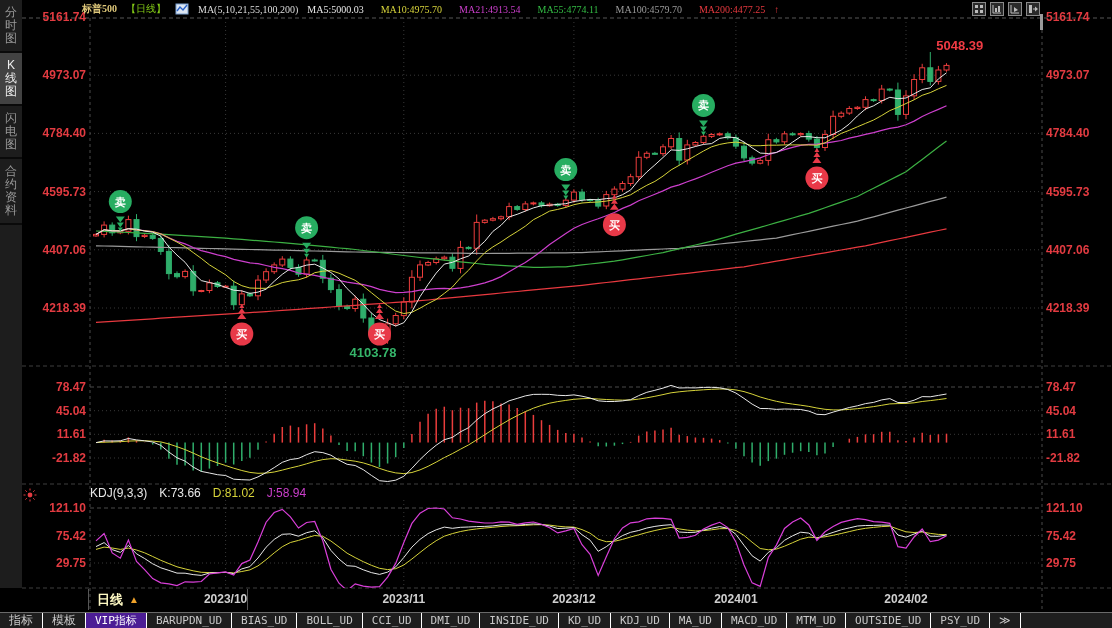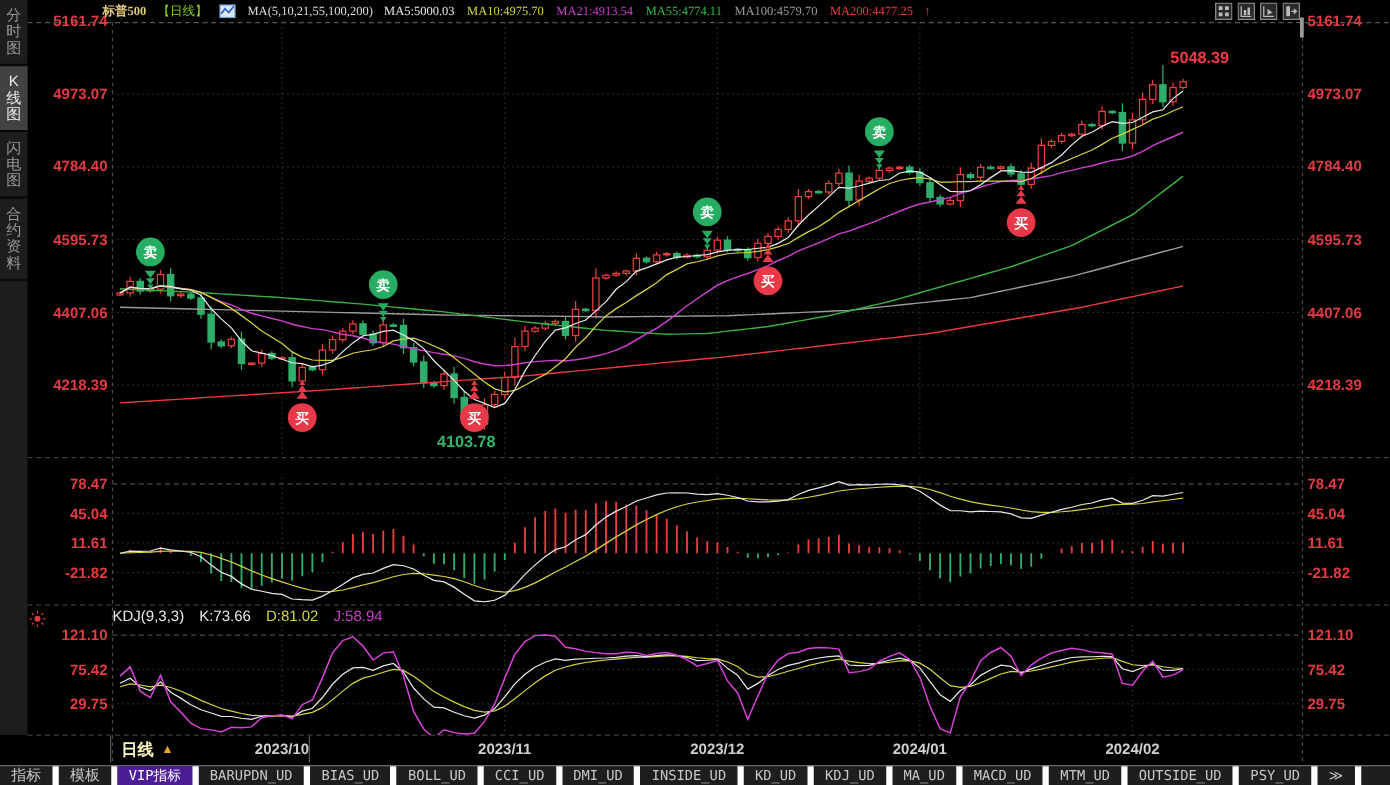--- a/index.html
+++ b/index.html
@@ -9,21 +9,21 @@
   #sidebar{position:absolute;left:0;top:0;width:22px;height:588px;background:#1d1d1d;z-index:5;}
   .side-item{width:22px;padding:6px 0;text-align:center;color:#999;font-size:12px;line-height:13px;
              white-space:pre-line;border-bottom:2px solid #0a0a0a;cursor:pointer;}
   .side-item.selected{background:#424242;color:#eee;}
   
   #header{position:absolute;left:22px;top:0;right:0;height:18px;display:flex;align-items:center;
           font-size:10px;color:#ddd;padding-left:60px;gap:9px;z-index:4;white-space:nowrap;font-family:Liberation Serif, serif;}
   #title{color:#dfc87a;font-weight:700;}
   #period-tag{color:#84cc16;}
   .hdr-val{font-weight:400;}
-  #ma-values{display:flex;gap:10px;}
+  #ma-values{display:flex;gap:17px;}
   #trend-arrow{color:#e8393f;font-weight:700;}
   #hdr-icons{margin-left:auto;margin-right:72px;display:flex;gap:4px;}
   .hicon{width:14px;height:14px;display:inline-block;cursor:pointer;}
   
   .axis-label{position:absolute;color:#e23b41;font-size:12px;font-weight:700;line-height:14px;z-index:3;}
   .axis-left{left:24px;width:62px;text-align:right;}
   .axis-right{left:1046px;width:64px;text-align:left;}
   
   .ind-header{position:absolute;left:90px;height:16px;display:flex;gap:12px;font-size:12px;z-index:3;white-space:nowrap;}
   #macd-header{top:366px;}
@@ -37,21 +37,21 @@
               border-right:1px solid #575757;display:flex;align-items:center;padding-left:8px;gap:6px;
               box-sizing:border-box;z-index:3;cursor:pointer;}
   #period-label{color:#fef9c3;font-size:13px;font-weight:700;}
   #period-arrow{color:#f0a32a;font-size:10px;}
   .month-label{position:absolute;top:592px;transform:translateX(-50%);color:#cfcfcf;font-size:12px;
                font-weight:700;z-index:2;}
   
   #tabbar{position:absolute;left:0;top:612px;width:1112px;height:16px;background:#1e1e1e;display:flex;
           align-items:stretch;z-index:4;border-top:1px solid #6a6a6a;box-sizing:border-box;}
   .tab{display:flex;align-items:center;padding:0 9px;color:#c8c8c8;font-size:11px;
-       font-family:"DejaVu Sans Mono",monospace;border-right:5px solid #ffffff;cursor:pointer;}
+       font-family:"DejaVu Sans Mono",monospace;border-right:1px solid #ffffff;cursor:pointer;}
   .tab.cjk{font-family:"Liberation Sans",sans-serif;font-size:12px;}
   .tab.selected{background:#4c1d95;color:#fff;}
 </style>
 </head>
 <body>
 
 <div id="app">
 
   <div id="sidebar">
       <div class="side-item">分

